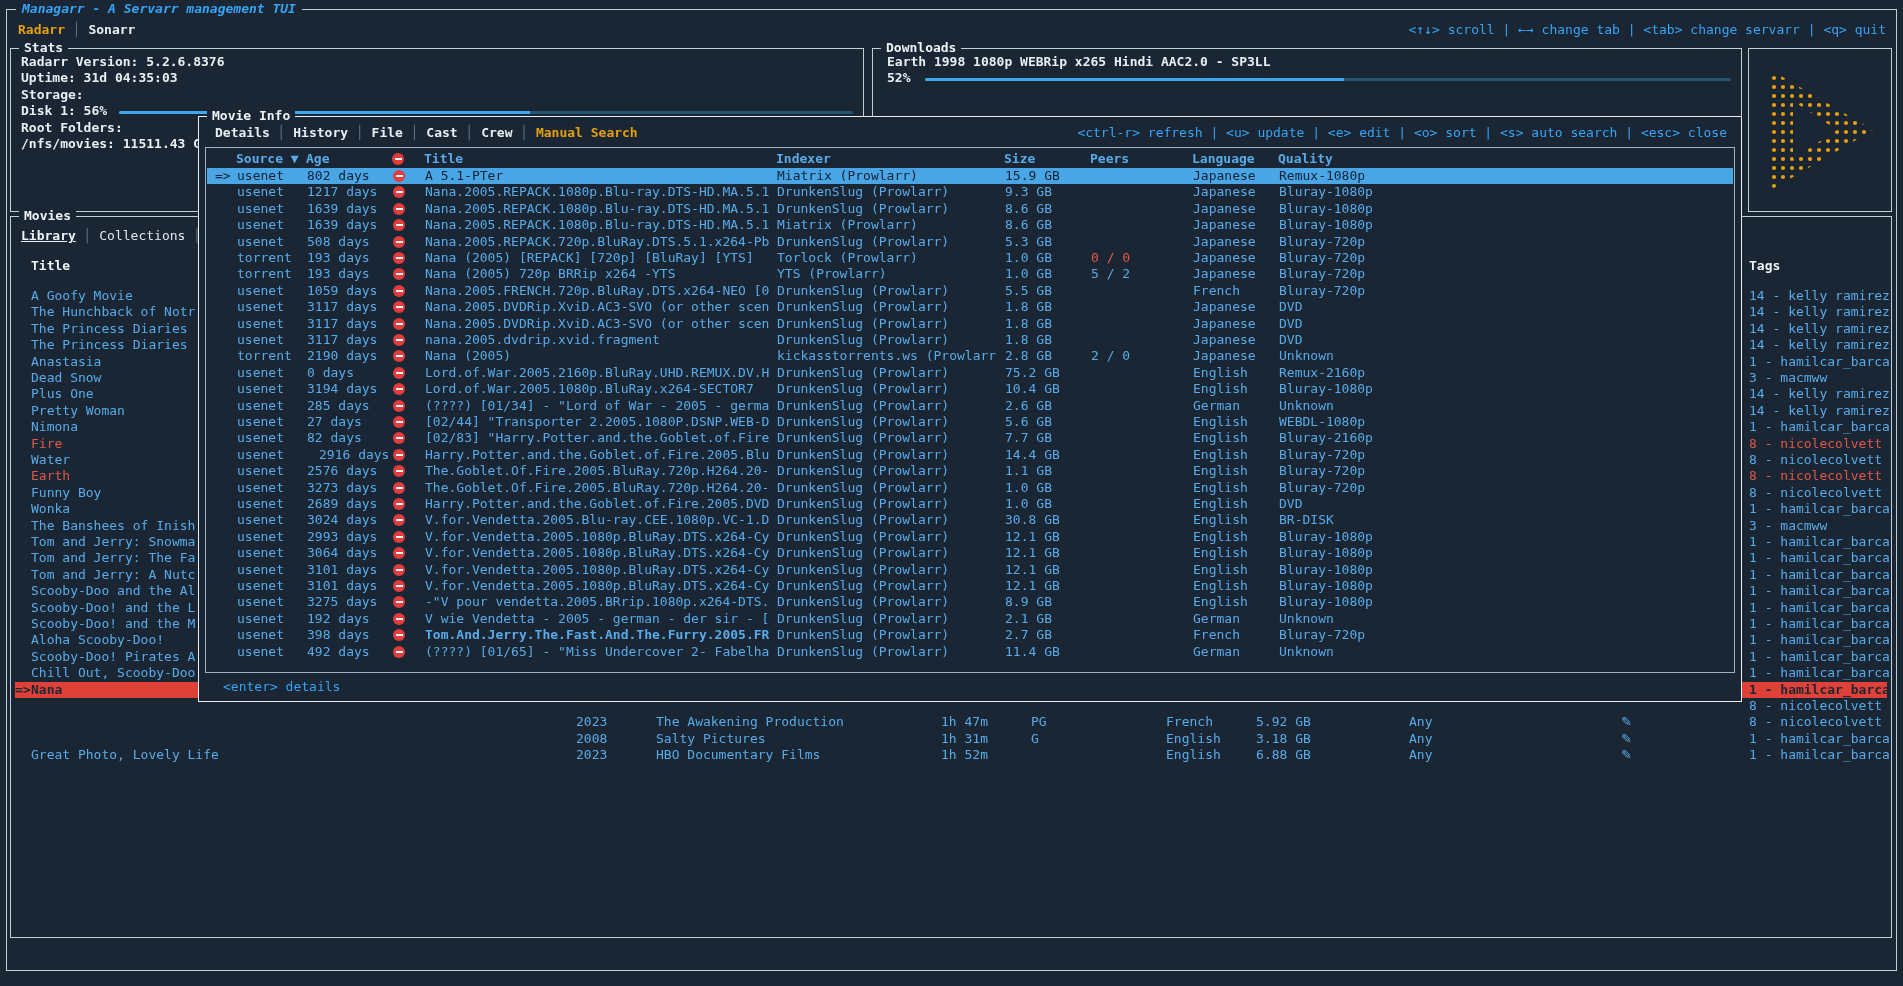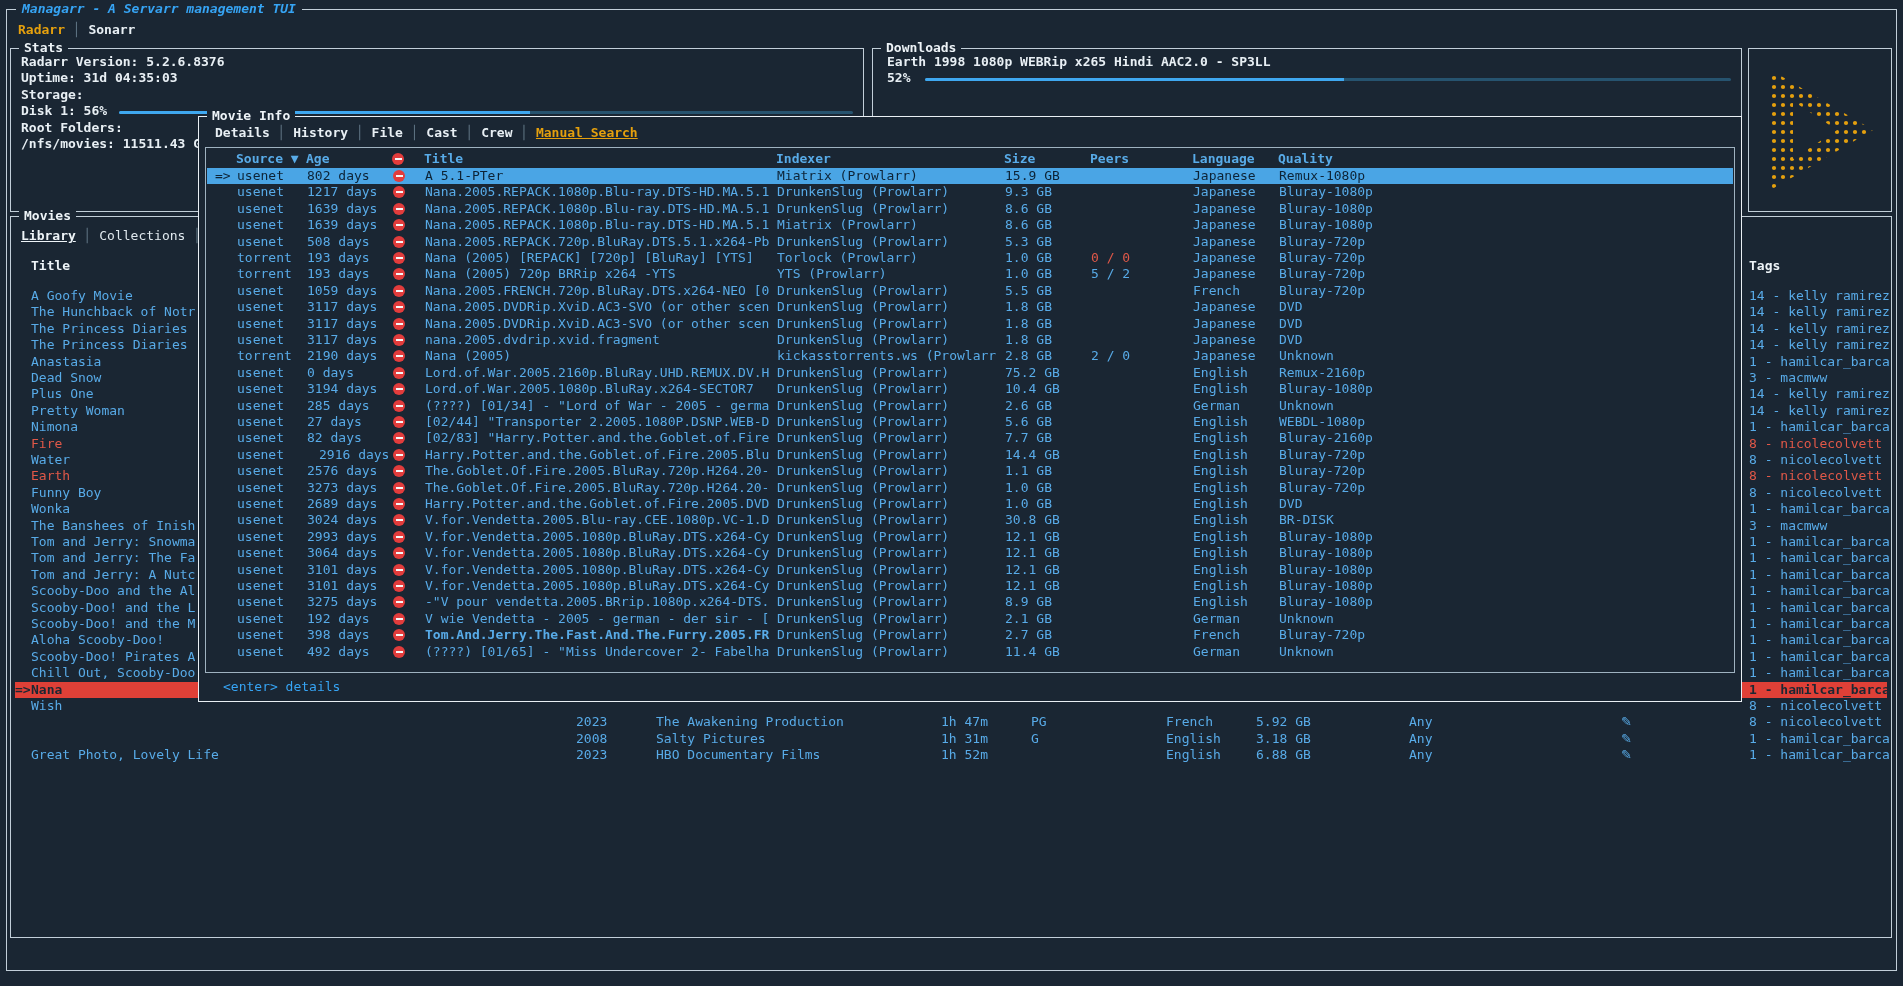--- a/index.html
+++ b/index.html
@@ -25,21 +25,21 @@
   .gauge{position:absolute;height:3px;background:#26536f;border-radius:2px;overflow:hidden;}
   .gauge .fill{height:100%;background:#3fa8f0;}
   .disk-gauge{left:108px;top:62px;width:734px;}
   .root-gauge{left:206px;top:95px;width:636px;}
   .dl-gauge{left:52px;top:29px;width:806px;}
   .dl-title{position:absolute;left:14px;top:5px;white-space:pre;color:#e8eff4;font-weight:bold;}
   .dl-pct{position:absolute;left:14px;top:21px;white-space:pre;color:#e8eff4;font-weight:bold;}
   .movies-tabs{position:absolute;left:10px;top:11px;white-space:pre;}
   .tab{color:#dfe8ee;}
   .tab-bold{color:#e8eff4;font-weight:bold;}
-  .active-amber{color:#e5a00d;font-weight:bold;text-decoration:underline;}
+  .active-amber{color:#e5a00d;font-weight:bold;}
   .active-white{color:#eef4f8;font-weight:bold;text-decoration:underline;}
   .active-servarr{color:#e5a00d;font-weight:bold;}
   .mv-header{position:absolute;top:41px;left:0;right:0;height:16.4px;}
   .hcell{position:absolute;top:0;font-weight:bold;color:#edf3f7;white-space:pre;}
   .mrow{position:absolute;left:4px;right:4px;height:16.4px;}
   .mrow .mcell{position:absolute;top:0;white-space:pre;color:#58abe8;overflow:hidden;}
   .mrow.alert .mcell{color:#e05848;}
   .mrow.sel{background:#df4037;}
   .mrow.sel .mcell{color:#1b2733;font-weight:bold;}
   .mon{font-family:"DejaVu Sans",sans-serif;color:#58abe8;}
@@ -62,20 +62,21 @@
   .logo-wrap{position:absolute;left:0;top:0;right:0;bottom:0;display:flex;align-items:center;justify-content:center;}
 </style>
 </head>
 <body>
 
 <div id="screen">
   <div class="outer"></div>
 
   <span class="app-title">Managarr - A Servarr management TUI</span>
   <div class="servarr-tabs"><span class="active-servarr">Radarr</span><span class="sep"> │ </span><span class="tab-bold">Sonarr</span></div>
+  <div class="top-help hint">&lt;↑↓&gt; scroll | ←→ change tab | &lt;tab&gt; change servarr | &lt;q&gt; quit</div>
 
   <div class="panel stats-panel">
     <span class="panel-label">Stats</span>
     <div>
         <div class="stat-line" style="top: 5px;"><span class="stat-label">Radarr Version:</span><span class="stat-value"> 5.2.6.8376</span></div>
         <div class="stat-line" style="top: 21.4px;"><span class="stat-label">Uptime:</span><span class="stat-value"> 31d 04:35:03</span></div>
         <div class="stat-line" style="top: 37.8px;"><span class="stat-label">Storage:</span></div>
         <div class="stat-line" style="top: 54.2px;"><span class="stat-label">Disk 1:</span><span class="stat-value"> 56%</span></div>
         <div class="stat-line" style="top: 70.6px;"><span class="stat-label">Root Folders:</span></div>
         <div class="stat-line" style="top: 87px;"><span class="stat-label">/nfs/movies:</span><span class="stat-value"> 11511.43 GB</span></div>
@@ -414,21 +415,20 @@
           <span class="mcell" style="left: 641px; width: 280px;"></span>
           <span class="mcell" style="left: 926px;"></span>
           <span class="mcell" style="left: 1016px;"></span>
           <span class="mcell" style="left: 1151px;"></span>
           <span class="mcell" style="left: 1241px;"></span>
           <span class="mcell" style="left: 1394px;"></span>
           <span class="mcell" style="left: 1734px; width: 152px;">1 - hamilcar_barca</span>
         </div>
         <div class="mrow" style="top: 481px;">
           <span class="mcell" style="left: 0px;"></span>
-          <span class="mcell" style="left: 16px; width: 540px;">Wish</span>
           <span class="mcell" style="left: 561px;"></span>
           <span class="mcell" style="left: 641px; width: 280px;"></span>
           <span class="mcell" style="left: 926px;"></span>
           <span class="mcell" style="left: 1016px;"></span>
           <span class="mcell" style="left: 1151px;"></span>
           <span class="mcell" style="left: 1241px;"></span>
           <span class="mcell" style="left: 1394px;"></span>
           <span class="mcell" style="left: 1734px; width: 152px;">8 - nicolecolvett</span>
         </div>
         <div class="mrow" style="top: 497.4px;">
@@ -468,20 +468,21 @@
           <span class="mcell mon" style="left: 1606px;">✎</span>
           <span class="mcell" style="left: 1734px; width: 152px;">1 - hamilcar_barca</span>
         </div>
       </div>
   </div>
 
 
   <div class="modal">
     <span class="panel-label">Movie Info</span>
     <div class="modal-tabs"><span class="tab-bold">Details</span><span class="sep"> │ </span><span class="tab-bold">History</span><span class="sep"> │ </span><span class="tab-bold">File</span><span class="sep"> │ </span><span class="tab-bold">Cast</span><span class="sep"> │ </span><span class="tab-bold">Crew</span><span class="sep"> │ </span><span class="active-amber">Manual Search</span></div>
+    <div class="modal-help hint">&lt;ctrl-r&gt; refresh | &lt;u&gt; update | &lt;e&gt; edit | &lt;o&gt; sort | &lt;s&gt; auto search | &lt;esc&gt; close</div>
 
     <div class="results-box">
       <div class="th">
         <span class="scell hcell" style="left:30px">Source ▼</span>
         <span class="scell hcell" style="left:100px">Age</span>
         <span class="reject" style="left:186px"></span>
         <span class="scell hcell" style="left:218px">Title</span>
         <span class="scell hcell" style="left:570px">Indexer</span>
         <span class="scell hcell" style="left:798px">Size</span>
         <span class="scell hcell" style="left:884px">Peers</span>

